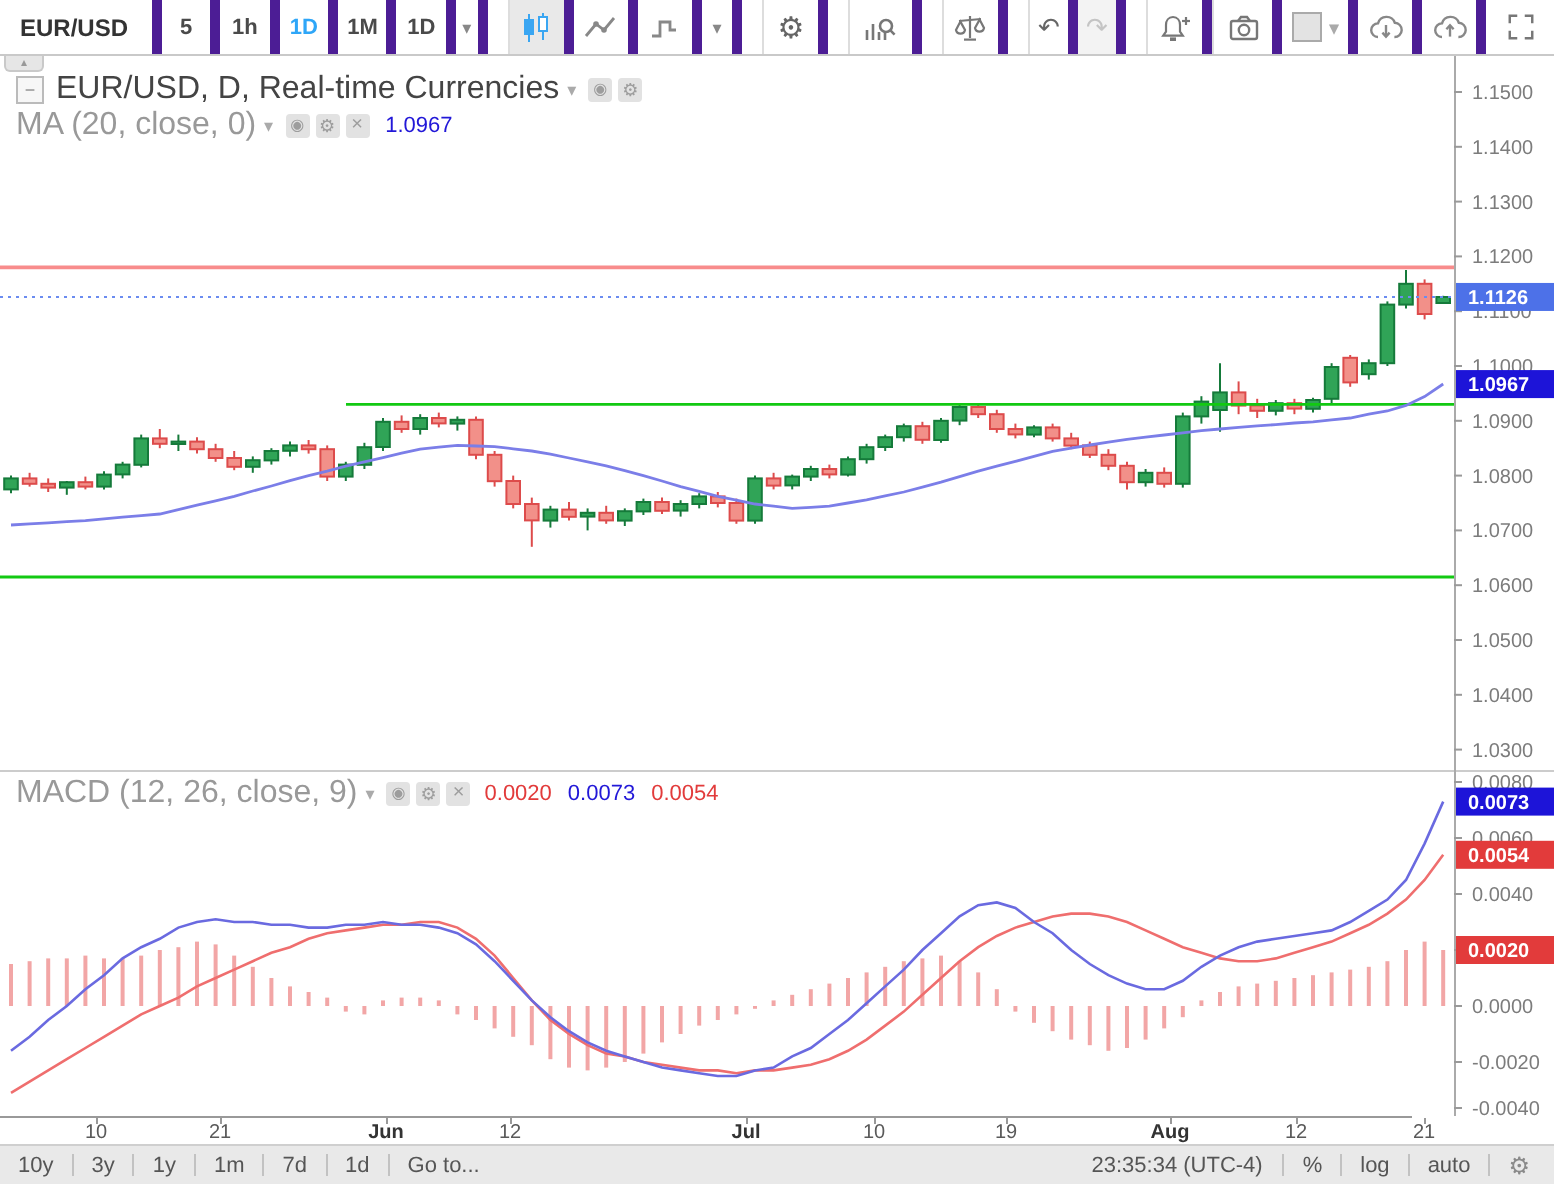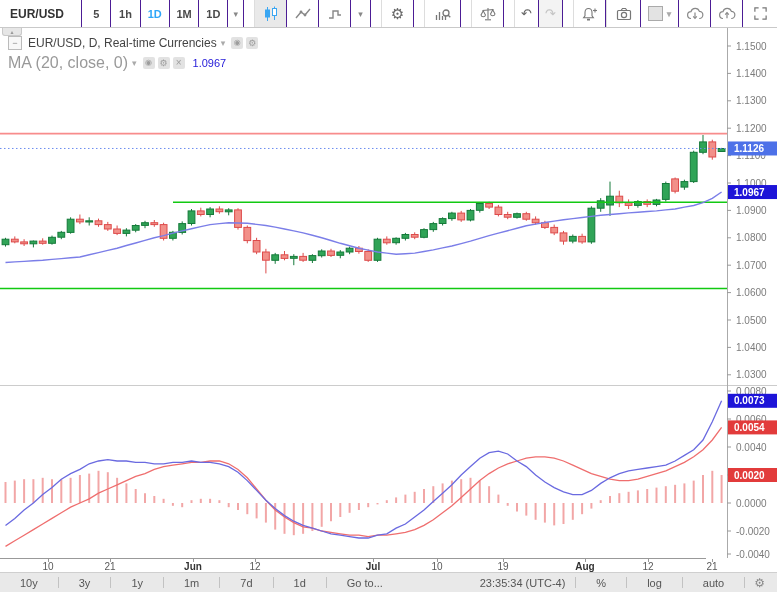--- a/index.html
+++ b/index.html
@@ -2,21 +2,21 @@
 <html><head>
 <meta charset="utf-8">
 <style>
   html,body{margin:0;padding:0}
   body{width:777px;height:592px;position:relative;overflow:hidden;background:#fff;
        font-family:"Liberation Sans",sans-serif;-webkit-font-smoothing:antialiased}
   
   .toolbar{position:absolute;top:0;left:0;width:777px;height:28px;background:#fff;
            border-bottom:1px solid #c9c9c9;display:flex;align-items:stretch;box-sizing:border-box;z-index:30}
   .tbtn{display:flex;align-items:center;justify-content:center;background:#fff;color:#4a4a4a;
-        font-size:11px;font-weight:bold;border-right:1px solid #4c1d95;cursor:pointer;box-sizing:border-box}
+        font-size:11px;font-weight:bold;border-right:5px solid #4c1d95;cursor:pointer;box-sizing:border-box}
   .tgroup{display:flex;align-items:stretch;border-left:1px solid #ddd;margin-left:10px}
   .tgroup .tbtn:first-child{border-left:none}
   .symbol-btn{width:104px;justify-content:flex-start;padding-left:10px;font-size:12px;color:#333}
   .int-btn{width:38px}
   .int-active{color:#2ea6f8}
   .caret-btn{width:20px;color:#888;font-weight:normal}
   .caret-btn::after{content:"\25BE";font-size:9px;color:#888}
   .icon-btn{width:32px}
   .type-active{background:#e9e9e9}
   .disabled-btn{background:#f3f3f3}
@@ -30,21 +30,21 @@
   svg{display:block}
   .panel-tab{position:absolute;top:0;left:2px;width:18px;height:7px;background:#e6e6e6;
              border:1px solid #c9c9c9;border-top:none;border-radius:0 0 3px 3px;z-index:25;
              display:flex;align-items:center;justify-content:center;cursor:pointer}
   .panel-tab::after{content:"\25B4";font-size:6px;color:#999;line-height:4px}
   
   .legend{position:absolute;display:flex;align-items:center;z-index:20;white-space:nowrap}
   .lg1{top:8px;left:8px}
   .lg2{top:26px;left:8px}
   .lgm{top:360px;left:8px}
-  .lg-title{font-size:12px;color:#444;margin-right:4px}
+  .lg-title{font-size:16px;color:#444;margin-right:4px}
   .lg-sub{font-size:16px;color:#999;margin-right:4px}
   .lg-caret{font-size:9px;color:#aaa;margin-right:6px;cursor:pointer}
   .lg-caret::after{content:"\25BE"}
   .collapse-box{width:12px;height:12px;border:1px solid #bbb;background:#f7f7f7;margin-right:6px;
                 display:flex;align-items:center;justify-content:center;cursor:pointer}
   .collapse-box::after{content:"\2212";font-size:9px;color:#888;line-height:1}
   .mini-ic{width:12px;height:12px;background:#e2e2e2;border-radius:2px;margin-right:3px;
            display:flex;align-items:center;justify-content:center;cursor:pointer}
   .ic-eye::after{content:"\25C9";font-size:8px;color:#9d9d9d;line-height:1}
   .ic-gear::after{content:"\2699";font-size:9px;color:#9d9d9d;line-height:1}
@@ -65,21 +65,21 @@
   
   .xaxis{position:absolute;top:530px;left:0;width:706px;height:14px;background:#fff;
          border-top:1px solid #999;box-sizing:border-box;cursor:ew-resize}
   .xaxis .xl{position:absolute;top:2px;transform:translateX(-50%);font-size:10px;color:#5a5a5a}
   .xaxis .xl.month{font-weight:bold;color:#333}
   .xaxis .xtick{position:absolute;top:0;width:1px;height:3px;background:#999}
   
   .bbar{position:absolute;left:0;top:572px;width:777px;height:20px;background:#e9e9e9;
         border-top:1px solid #cfcfcf;box-sizing:border-box;display:flex;align-items:center;
         font-size:11px;color:#555;z-index:30}
-  .bitem{padding:0 20px;cursor:pointer}
+  .bitem{padding:0 9px;cursor:pointer}
   .bsep{width:1px;height:11px;background:#c2c2c2}
   .bclock{margin-left:auto;padding:0 10px;cursor:pointer}
   .bgear{padding:0 12px 0 9px;cursor:pointer}
   .bgear::after{content:"\2699";font-size:12px;color:#8a8a8a}
 </style>
 </head>
 <body>
 
 <div class="toolbar">
   <div class="tbtn symbol-btn">EUR/USD</div>
@@ -550,20 +550,30 @@
 
   <div class="legend lg2">
     <span class="lg-sub">MA (20, close, 0)</span>
     <span class="lg-caret"></span>
     <span class="mini-ic ic-eye"></span>
     <span class="mini-ic ic-gear"></span>
     <span class="mini-ic ic-x"></span>
     <span class="ma-val">1.0967</span>
   </div>
 
+  <div class="legend lgm">
+    <span class="lg-sub">MACD (12, 26, close, 9)</span>
+    <span class="lg-caret"></span>
+    <span class="mini-ic ic-eye"></span>
+    <span class="mini-ic ic-gear"></span>
+    <span class="mini-ic ic-x"></span>
+    <span class="macd-vals">
+      <span class="v-red">0.0020</span><span class="v-blue">0.0073</span><span class="v-red">0.0054</span>
+    </span>
+  </div>
 
 
   <div class="xaxis" id="xaxis">
       <div class="xtick" style="left: 48px;"></div>
       <span class="xl" style="left: 48px;">10</span>
       <div class="xtick" style="left: 110px;"></div>
       <span class="xl" style="left: 110px;">21</span>
       <div class="xtick" style="left: 193px;"></div>
       <span class="xl month" style="left: 193px;">Jun</span>
       <div class="xtick" style="left: 255px;"></div>

